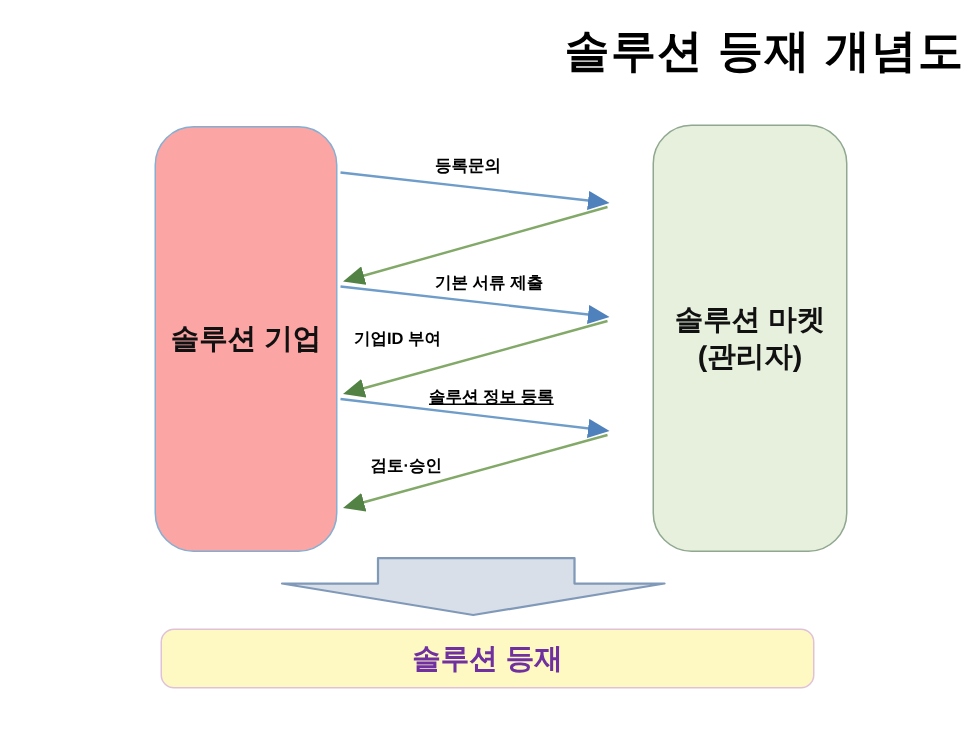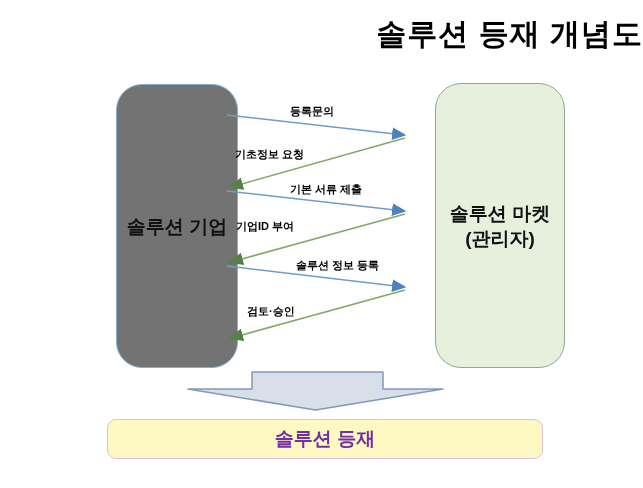--- a/index.html
+++ b/index.html
@@ -10,22 +10,22 @@
   .title{
     position:absolute;left:0;top:14px;width:643px;text-align:right;
     font-size:30px;font-weight:900;color:#000;letter-spacing:1px;
   }
   .actor-box{
     position:absolute;display:flex;align-items:center;justify-content:center;
     text-align:center;font-size:19px;font-weight:bold;color:#111;
     box-sizing:border-box;line-height:25px;
   }
   .actor-left{
-    left:116px;top:84px;width:122px;height:284px;
-    background:#737373;border:1.5px solid #85aed1;border-radius:26px;
+    left:103px;top:84px;width:122px;height:284px;
+    background:#fca5a5;border:1.5px solid #85aed1;border-radius:26px;
   }
   .actor-right{
     left:408px;top:83px;width:130px;height:285px;
     background:#e6f0dd;border:1.5px solid #90a890;border-radius:26px;margin-left:27px;
   }
   .msg-label{
     position:absolute;font-size:11px;font-weight:bold;color:#000;
     white-space:nowrap;line-height:16px;
   }
   .arrows-svg{position:absolute;left:0;top:0;width:643px;height:488px;}
@@ -67,23 +67,22 @@
     <line x1="405" y1="138" x2="231" y2="187" stroke="#82a968" stroke-width="1.6" marker-end="url(#head-green)"></line>
     <line x1="227" y1="191" x2="404" y2="211" stroke="#6f9dc9" stroke-width="1.6" marker-end="url(#head-blue)"></line>
     <line x1="405" y1="214" x2="231" y2="262" stroke="#82a968" stroke-width="1.6" marker-end="url(#head-green)"></line>
     <line x1="227" y1="266" x2="404" y2="287" stroke="#6f9dc9" stroke-width="1.6" marker-end="url(#head-blue)"></line>
     <line x1="405" y1="290" x2="231" y2="338" stroke="#82a968" stroke-width="1.6" marker-end="url(#head-green)"></line>
 
     <polygon points="252,372 383,372 383,389 443,389 315.5,410 188,389 252,389" fill="#d9dfe9" stroke="#8099b8" stroke-width="1.5" stroke-linejoin="round"></polygon>
   </svg>
 
   <div class="msg-label" style="left:290px;top:103px;">등록문의</div>
-  <div class="msg-label" style="left:235px;top:146px;">기초정보 요청</div>
   <div class="msg-label" style="left:290px;top:181px;">기본 서류 제출</div>
   <div class="msg-label" style="left:236px;top:218px;text-align:right;">기업ID 부여</div>
-  <div class="msg-label" style="left:296px;top:257px;">솔루션 정보 등록</div>
+  <div class="msg-label" style="left:286px;top:257px;text-decoration:underline;">솔루션 정보 등록</div>
   <div class="msg-label" style="left:247px;top:303px;">검토·승인</div>
 
   <div class="result-box">
     <span>솔루션 등재</span>
   </div>
 
 </div>
 
 </body></html>

